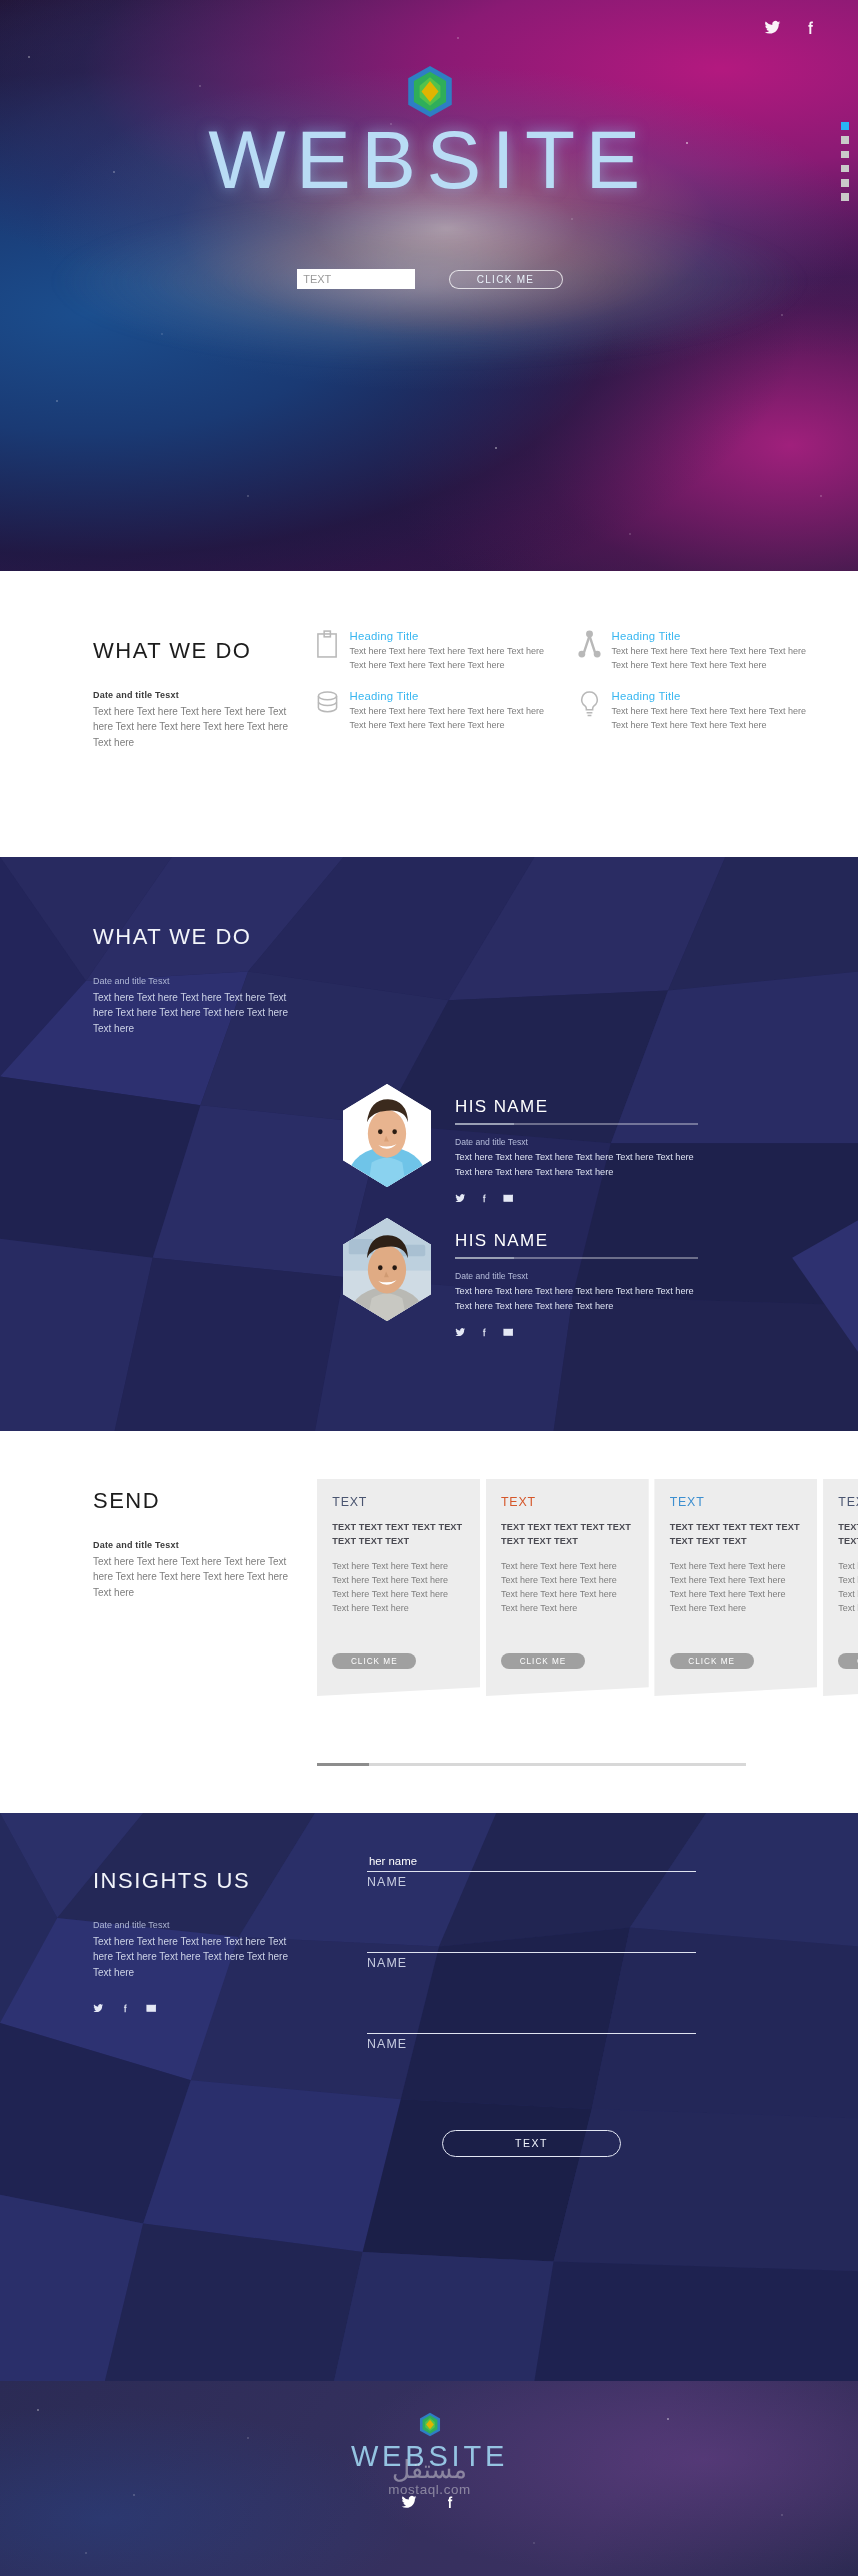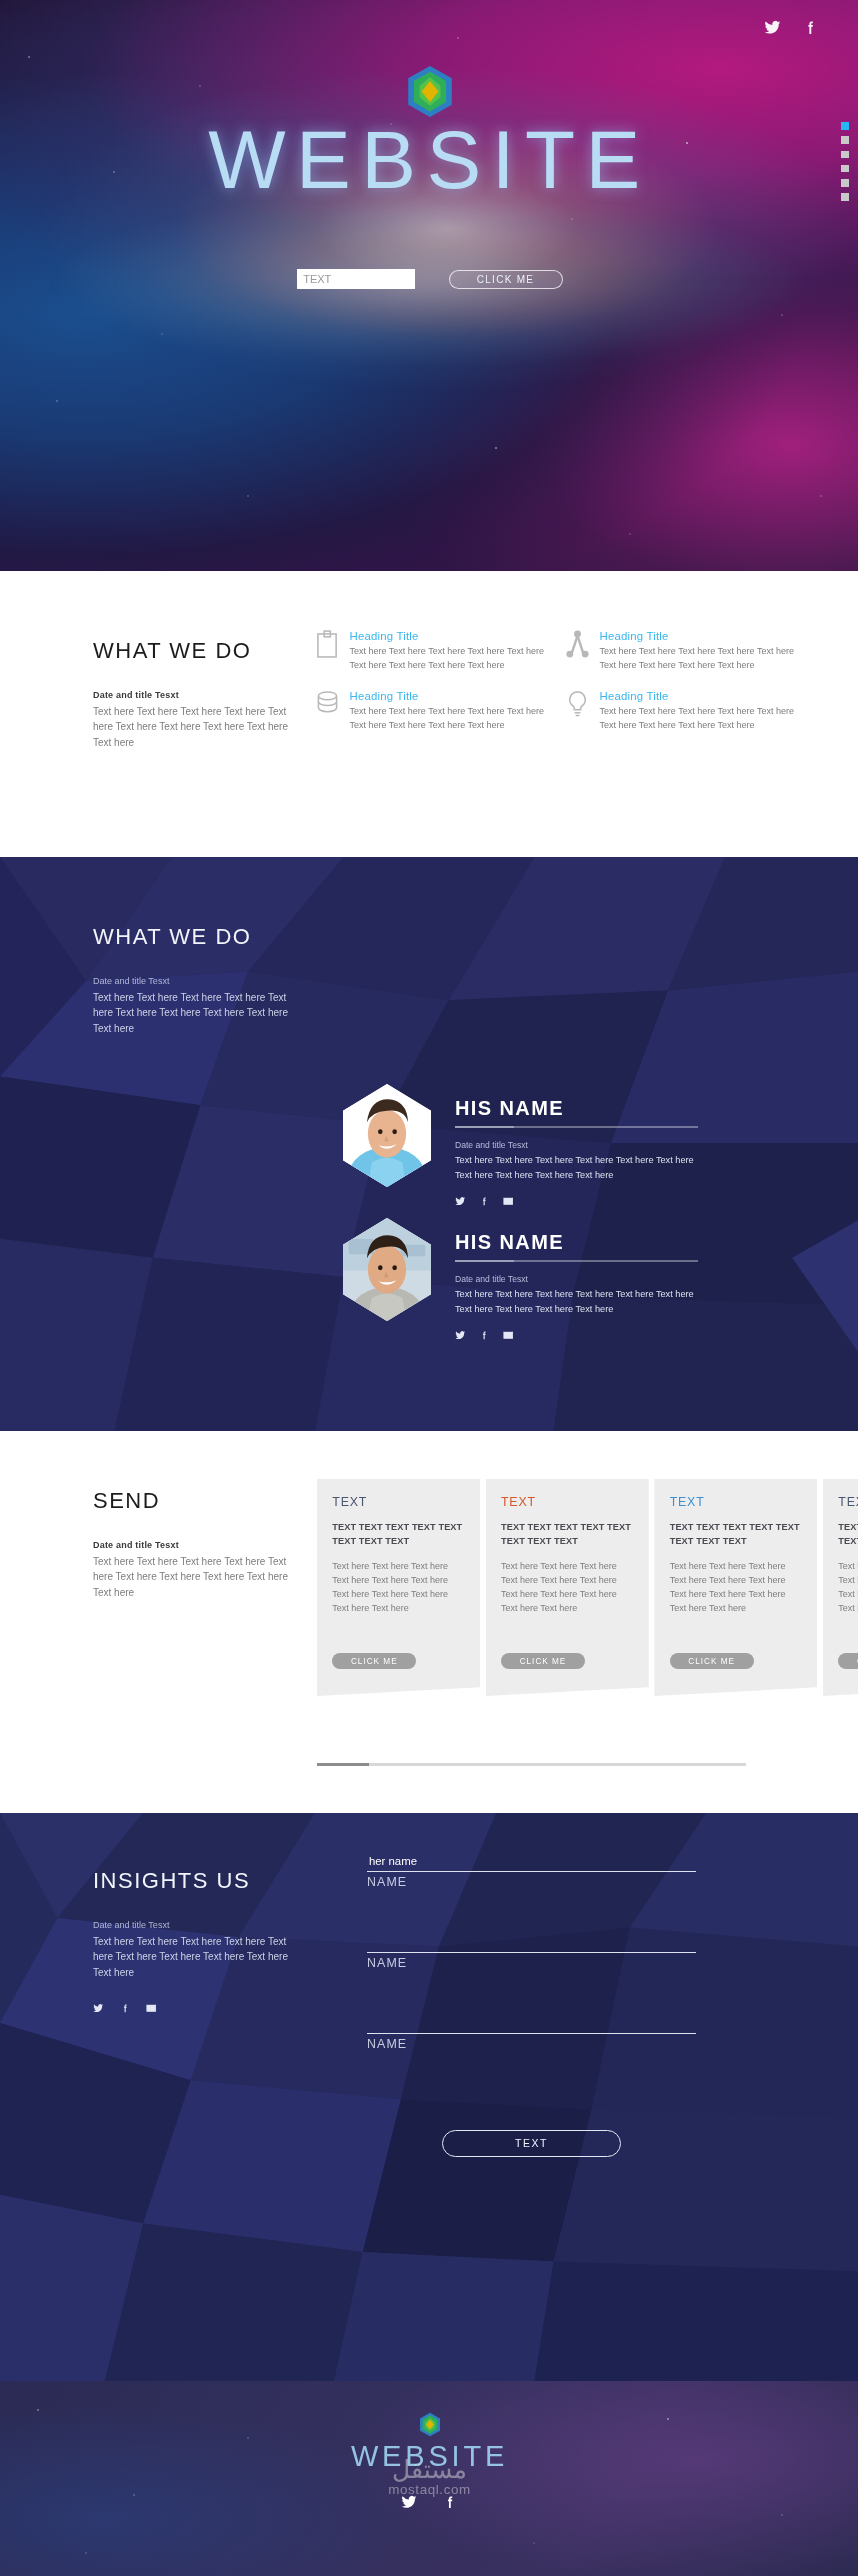--- a/index.html
+++ b/index.html
@@ -71,21 +71,21 @@
   .side-dot{width:7.6px;height:7.6px;background:#c9c9c9;cursor:pointer;}
   .side-dot.active{background:#29b6f6;}
 
   
   .sec-wwd{position:relative;width:859px;height:286px;background:#fff;}
   .wwd-left{position:absolute;left:93px;top:67px;width:219px;}
   .sec-h{font-size:22px;letter-spacing:1.5px;color:#1c1c1c;font-weight:400;}
   .blurb-t{font-size:9px;color:#3a3a3a;font-weight:700;margin-top:26px;letter-spacing:0.2px;}
   .blurb-b{font-size:10px;color:#7d7d7d;line-height:1.55;margin-top:3.8px;width:202px;}
   .feat-grid{position:absolute;left:315px;top:59px;width:496px;
-    display:grid;grid-template-columns:234px 234px;gap:17px 16px;}
+    display:grid;grid-template-columns:234px 234px;gap:17px 28px;}
   .feat{display:flex;gap:9.5px;}
   .feat-ico{flex:0 0 25px;height:32px;display:flex;align-items:flex-start;justify-content:center;}
   .feat-ico svg{width:23px;height:29px;}
   .feat-h{font-size:11.4px;color:#38b6f0;font-weight:400;letter-spacing:0.2px;line-height:1.1;}
   .feat-p{font-size:9px;color:#7d7d7d;line-height:1.52;margin-top:2.9px;}
 
   
   .sec-team{position:relative;width:859px;height:574px;overflow:hidden;background:#22245a;}
   .poly{position:absolute;inset:0;}
   .team-left{position:absolute;left:93px;top:67px;width:219px;z-index:3;}
@@ -94,21 +94,21 @@
   .blurb-b-l{font-size:10px;color:#ccd2e6;line-height:1.55;margin-top:3.8px;width:205px;}
 
   .member{position:absolute;z-index:3;display:flex;align-items:flex-start;}
   .m1{left:343px;top:227px;}
   .m2{left:343px;top:361px;}
   .hexwrap{width:88px;height:103px;margin-right:24px;
     clip-path:polygon(50% 0%,100% 26%,100% 74%,50% 100%,0% 74%,0% 26%);
     overflow:hidden;position:relative;background:#fff;}
   .hexwrap .ph{position:absolute;inset:0;}
   .m-body{padding-top:13.4px;width:277px;}
-  .m-name{font-size:20px;letter-spacing:1.4px;color:#fff;font-weight:700;}
+  .m-name{font-size:17px;letter-spacing:1.4px;color:#fff;font-weight:400;}
   .m-rule{margin-top:5.7px;height:1.9px;width:243px;background:rgba(255,255,255,.35);position:relative;}
   .m-rule:after{content:"";position:absolute;left:0;top:0;height:1.9px;width:59px;background:#9aa0b5;}
   .m-t{font-size:8.6px;color:#b6bddb;margin-top:12.4px;}
   .m-p{font-size:9.2px;color:#dde2f0;line-height:1.56;margin-top:2.9px;width:239px;}
   .m-social{display:flex;gap:13.4px;margin-top:10.5px;}
   .m-social svg{width:10.5px;height:10.5px;fill:#e4e8f5;cursor:pointer;}
 
   
   .sec-news{position:relative;width:859px;height:382px;background:#fff;overflow:hidden;}
   .news-left{position:absolute;left:93px;top:57px;width:219px;}

